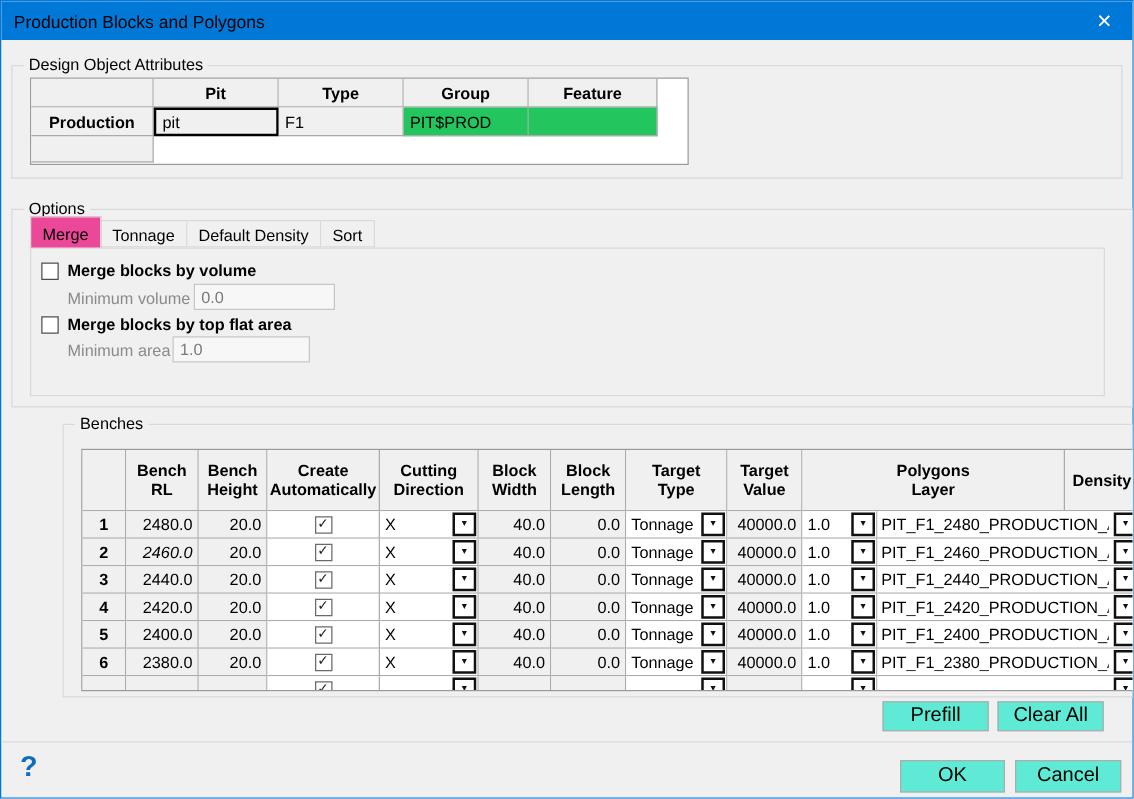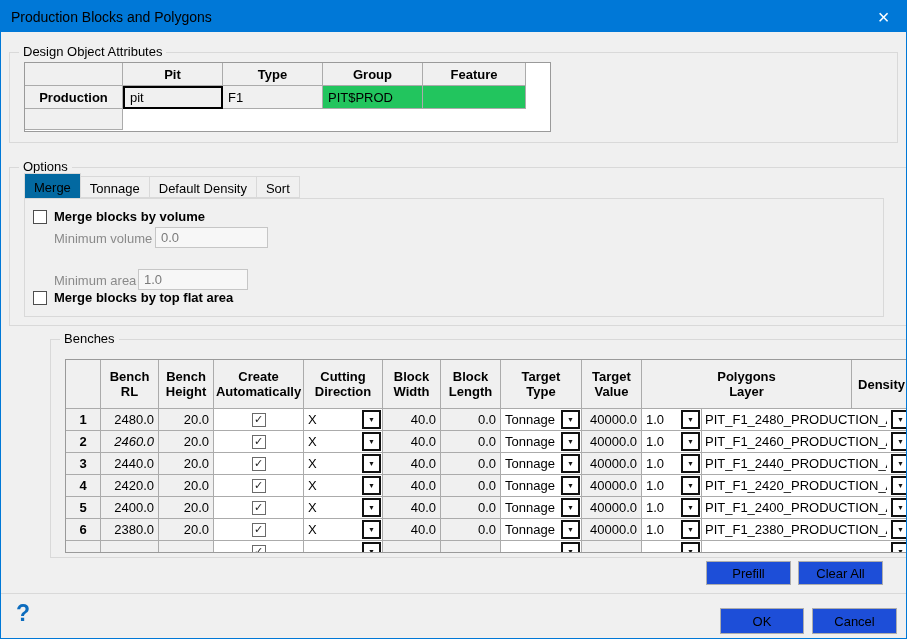--- a/index.html
+++ b/index.html
@@ -21,21 +21,21 @@
   .dcell{box-sizing:border-box;height:23px;border-right:1px solid #ababab;border-bottom:1px solid #ababab;display:flex;align-items:center;padding:0 5px;overflow:hidden;white-space:nowrap;}
   .dhead{background:#f0f0f0;font-weight:bold;justify-content:center;}
   .dgray{background:#f0f0f0;}
   .dwhite{background:#22c55e;}
   .dsel{border:2px solid #000 !important;background:#f0f0f0;}
   .dstub{box-sizing:border-box;width:98px;height:21px;background:#f0f0f0;border-right:1px solid #ababab;border-bottom:1px solid #ababab;}
   
   .tabstrip{position:absolute;left:14px;top:5px;height:25px;display:flex;align-items:flex-end;}
   .tab{box-sizing:border-box;height:22px;padding:2px 9px 0 9px;background:#f0f0f0;border:1px solid #d9d9d9;border-left:none;display:flex;align-items:center;font-size:13px;}
   .tab:first-child{border-left:1px solid #d9d9d9;}
-  .tab.active{height:25px;background:#0369a1;border:1px solid #d9d9d9;border-bottom:none;position:relative;z-index:2;}
+  .tab.active{height:25px;background:#ec4899;border:1px solid #d9d9d9;border-bottom:none;position:relative;z-index:2;}
   .tabpane{position:absolute;left:14px;top:30px;width:860px;height:119px;border:1px solid #d9d9d9;background:#f0f0f0;box-sizing:border-box;z-index:1;}
   .checkrow{position:absolute;display:flex;align-items:center;}
   .cb{box-sizing:border-box;width:14px;height:14px;border:1px solid #4d4d4d;background:#fff;margin-right:7px;flex:0 0 auto;}
   .cb-label{font-weight:600;font-size:13px;}
   .dis-label{color:#8a8a8a;font-size:13px;position:absolute;}
   .dis-input{position:absolute;box-sizing:border-box;height:21px;border:1px solid #c6c6c6;background:#f7f7f7;color:#7a7a7a;font-size:13px;display:flex;align-items:center;padding:0 5px;}
   
   .bench-container{position:absolute;left:14px;top:19px;width:864px;height:194px;background:#fff;border:1px solid #9a9a9a;box-sizing:border-box;overflow:hidden;display:flex;}
   .bench-grid{width:846px;flex:0 0 auto;}
   .brow{display:flex;}
@@ -49,21 +49,21 @@
   .cbc{box-sizing:border-box;width:14px;height:14px;border:1px solid #6a6a6a;background:#fff;display:flex;align-items:center;justify-content:center;font-size:11px;color:#222;line-height:1;}
   .ddbtn{position:absolute;right:1px;top:1px;width:19px;height:19px;box-sizing:border-box;border:2px solid #111;background:#fff;display:flex;align-items:center;justify-content:center;font-size:7px;color:#111;}
   .dd-text{padding-left:4px;white-space:nowrap;overflow:hidden;flex:1;}
   .layer-text{padding-left:3px;white-space:nowrap;overflow:hidden;width:182px;}
   
   .sbar{width:16px;flex:0 0 auto;background:#f0f0f0;border-left:1px solid #ababab;display:flex;flex-direction:column;box-sizing:border-box;height:192px;}
   .sb-btn{height:16px;display:flex;align-items:center;justify-content:center;color:#505050;font-size:10px;flex:0 0 auto;}
   .sb-track{flex:1;position:relative;}
   .sb-thumb{position:absolute;left:1px;right:1px;top:2px;height:43px;background:#cdcdcd;}
   
-  .btn{position:absolute;box-sizing:border-box;background:#1d4ed8;border:1px solid #adadad;display:flex;align-items:center;justify-content:center;font-size:13px;}
+  .btn{position:absolute;box-sizing:border-box;background:#5eead4;border:1px solid #adadad;display:flex;align-items:center;justify-content:center;font-size:16px;}
   .separator{position:absolute;left:0;width:100%;border-top:1px solid #d9d9d9;}
   .help-icon{position:absolute;left:15px;top:599px;color:#0c6cbe;font-size:23px;font-weight:bold;}
 </style>
 </head>
 <body>
 
 <div class="dialog">
 
   <div class="titlebar">
     <span class="title-text">Production Blocks and Polygons</span>
@@ -99,21 +99,21 @@
         <div class="tab">Default Density</div>
         <div class="tab">Sort</div>
       </div>
     <div class="tabpane">
       <div class="checkrow" style="left:8px;top:10px;">
         <span class="cb"></span>
         <span class="cb-label">Merge blocks by volume</span>
       </div>
       <span class="dis-label" style="left:29px;top:32px;">Minimum volume</span>
       <div class="dis-input" style="left:130px;top:28px;width:113px;">0.0</div>
-      <div class="checkrow" style="left:8px;top:53px;margin-top:38px;">
+      <div class="checkrow" style="left:8px;top:53px;">
         <span class="cb"></span>
         <span class="cb-label">Merge blocks by top flat area</span>
       </div>
       <span class="dis-label" style="left:29px;top:74px;">Minimum area</span>
       <div class="dis-input" style="left:113px;top:70px;width:110px;">1.0</div>
     </div>
   </div>
 
   <div class="groupbox" style="left:8px;top:338px;width:887px;height:217px;margin-left:41px;">
     <span class="gb-label">Benches</span>

